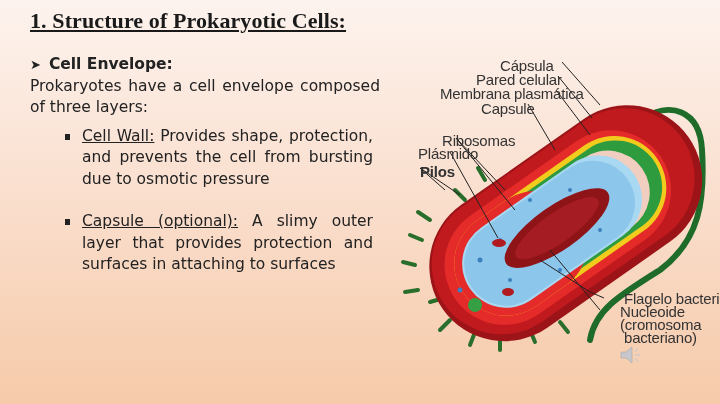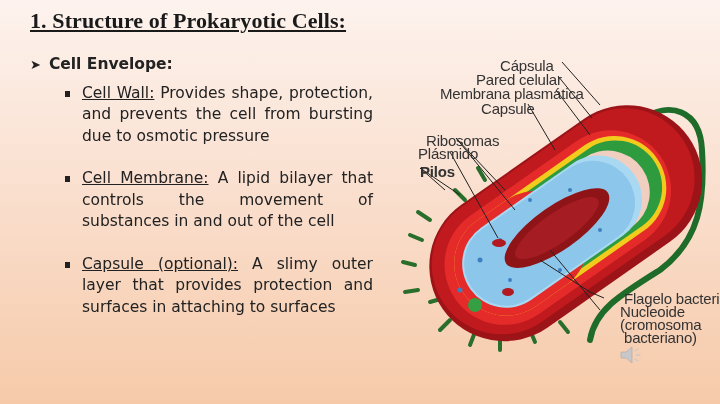--- a/index.html
+++ b/index.html
@@ -23,28 +23,25 @@
 </head>
 <body>
 
 <div class="title">1. Structure of Prokaryotic Cells:</div>
 
 <div class="section">
   <div class="sec-head">
     <span class="arrow">➤</span>
     <span>Cell Envelope:</span>
   </div>
+  <div class="intro">Prokaryotes have a cell envelope composed of three layers:</div>
   <ul class="items">
     <li>
       <span class="bullet"></span>
       <span class="term">Cell Wall:</span><span> Provides shape, protection, and prevents the cell from bursting due to osmotic pressure</span>
-    </li>
-    <li>
-      <span class="bullet"></span>
-      <span class="term">Cell Membrane:</span><span> A lipid bilayer that controls the movement of substances in and out of the cell</span>
     </li>
     <li>
       <span class="bullet"></span>
       <span class="term">Capsule (optional):</span><span> A slimy outer layer that provides protection and surfaces in attaching to surfaces</span>
     </li>
   </ul>
 </div>
 
 <svg class="diagram" viewBox="0 0 320 320" xmlns="http://www.w3.org/2000/svg">
 
@@ -110,21 +107,21 @@
     <line x1="140" y1="220" x2="190" y2="252"></line>
     <line x1="190" y1="252" x2="204" y2="258"></line>
     <line x1="150" y1="210" x2="200" y2="270"></line>
   </g>
 </svg>
 
 <div class="lbl" style="left:500px;top:57px;">Cápsula</div>
 <div class="lbl" style="left:476px;top:71px;">Pared celular</div>
 <div class="lbl" style="left:440px;top:85px;">Membrana plasmática</div>
 <div class="lbl" style="left:481px;top:100px;">Capsule</div>
-<div class="lbl" style="left:426px;top:132px;">Ribosomas</div>
+<div class="lbl" style="left:442px;top:132px;">Ribosomas</div>
 <div class="lbl" style="left:418px;top:145px;">Plásmido</div>
 <div class="lbl" style="left:420px;top:163px;font-weight:bold;">Pilos</div>
 <div class="lbl" style="left:624px;top:290px;">Flagelo bacteriano</div>
 <div class="lbl" style="left:620px;top:303px;">Nucleoide</div>
 <div class="lbl" style="left:620px;top:316px;">(cromosoma</div>
 <div class="lbl" style="left:624px;top:329px;">bacteriano)</div>
 
 <svg class="speaker" viewBox="0 0 26 26" xmlns="http://www.w3.org/2000/svg">
   <path d="M3 10 H8 L14 5 V21 L8 16 H3 Z" fill="#c8c8cc" stroke="#aaa" stroke-width="0.6"></path>
   <g stroke="#ccc" stroke-width="1.3" stroke-linecap="round">

